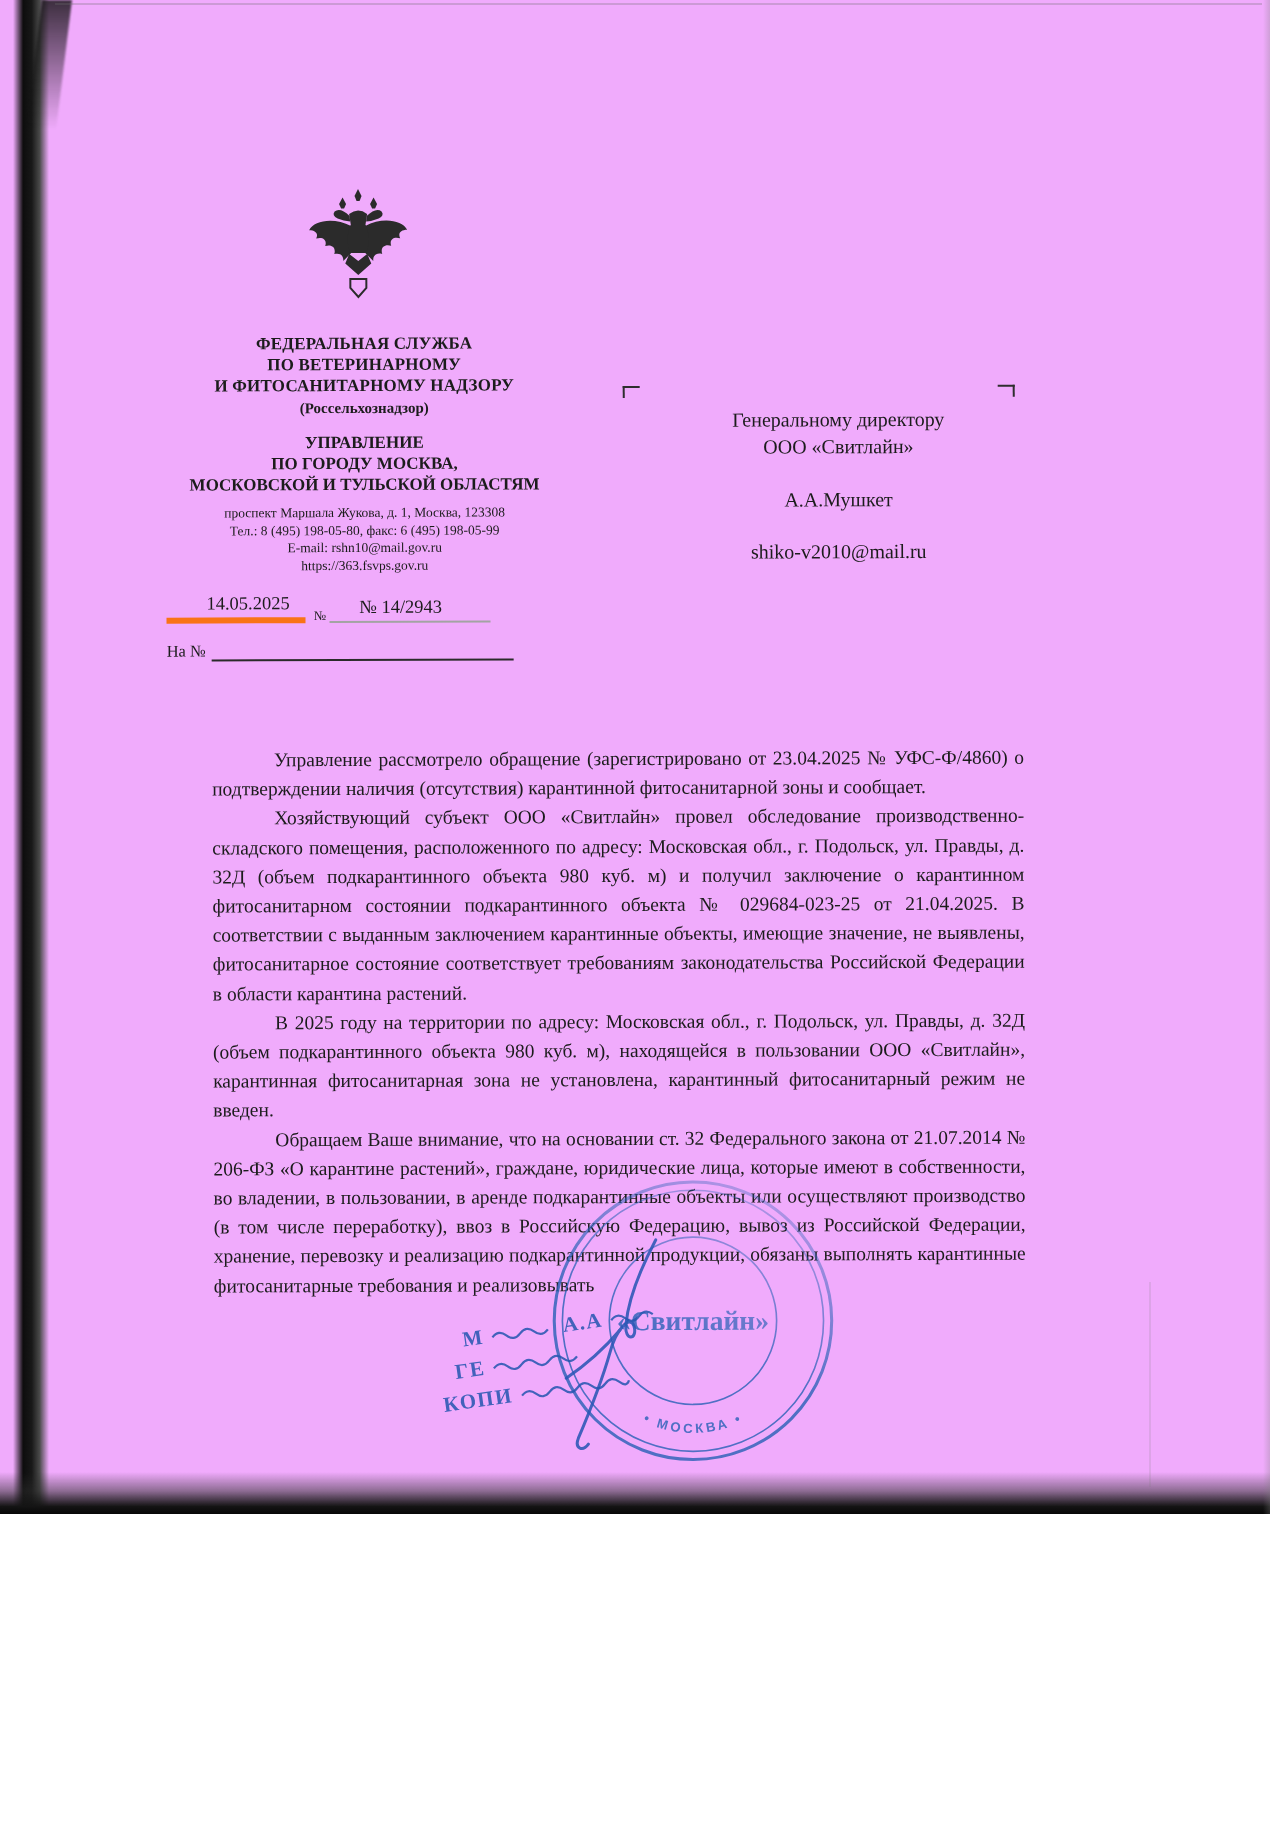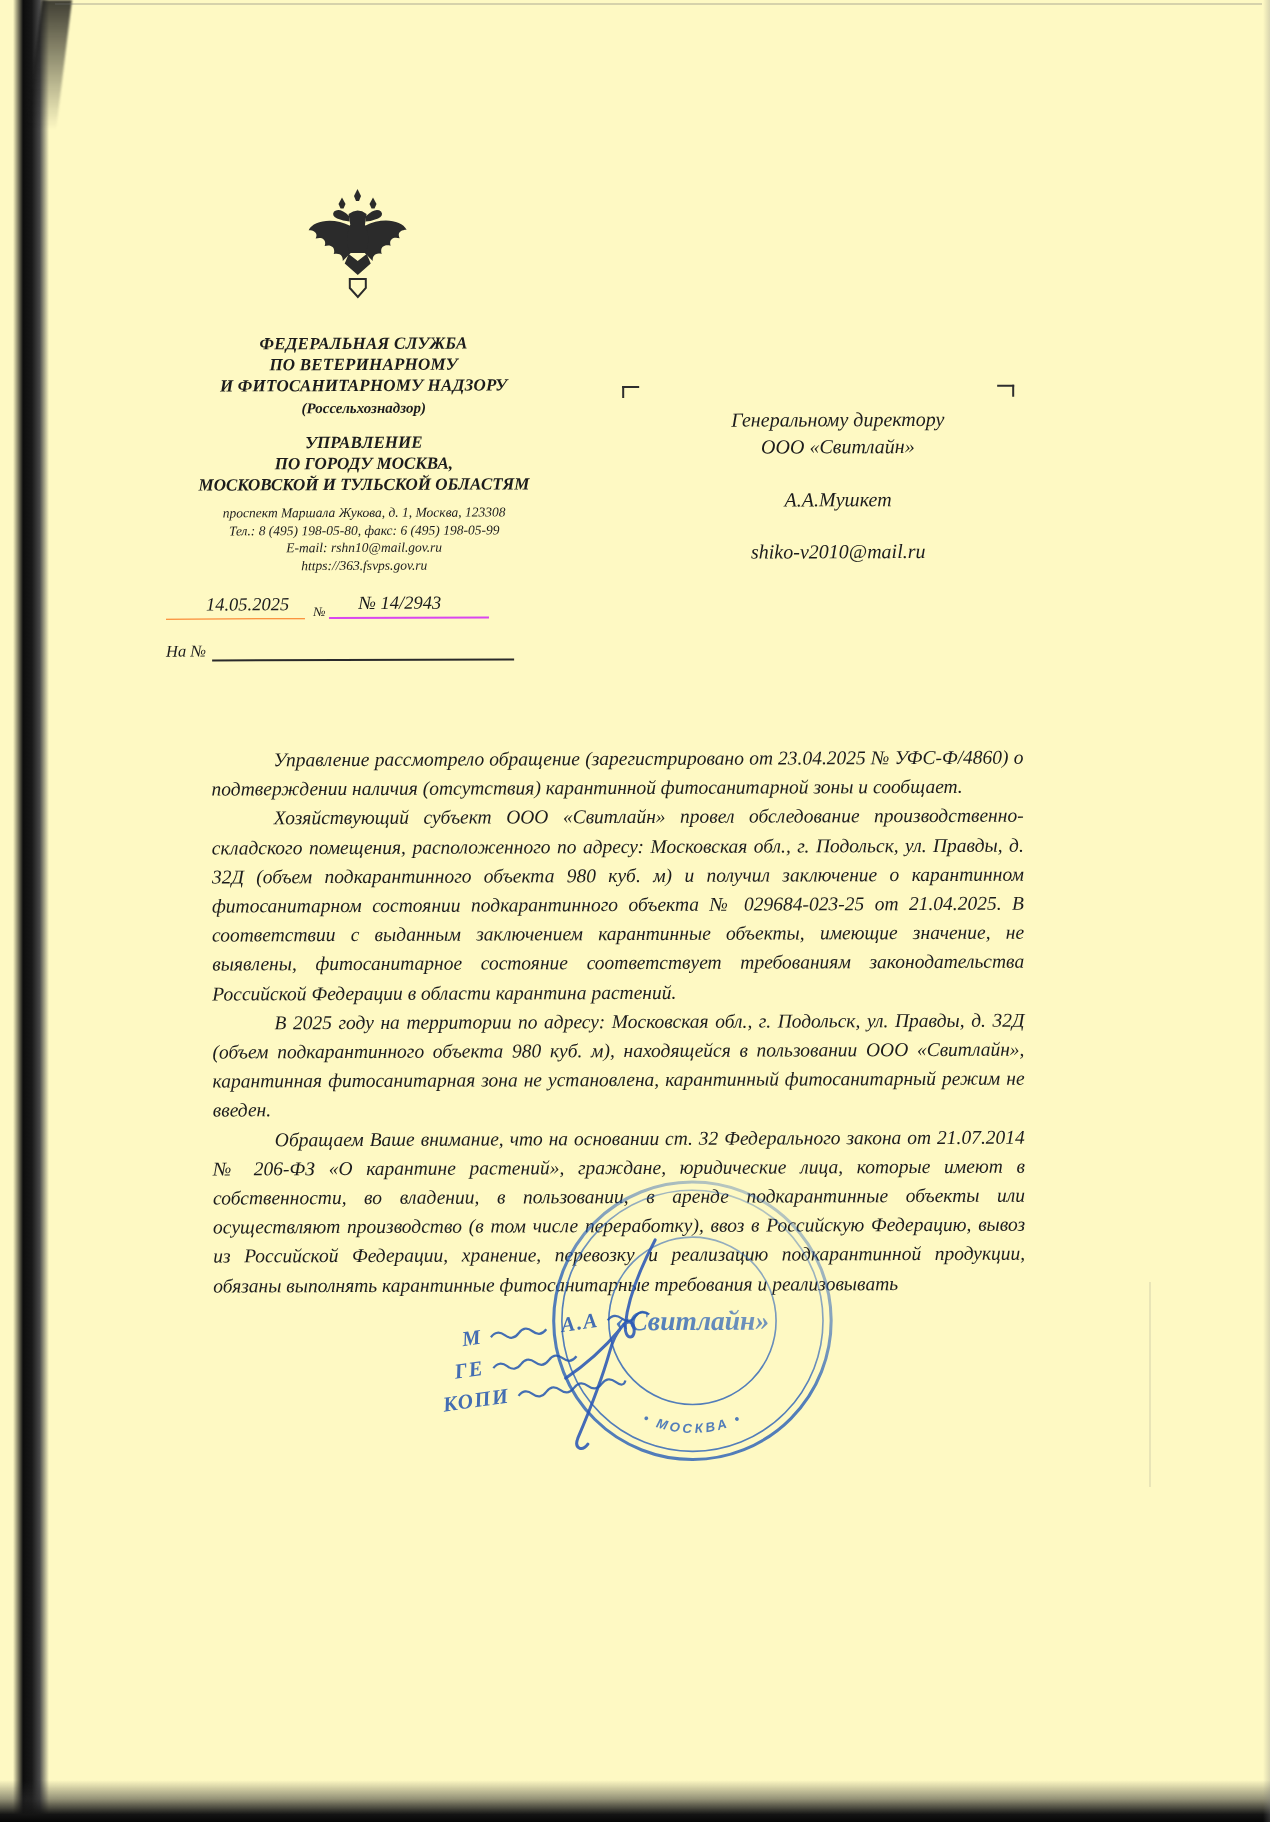--- a/index.html
+++ b/index.html
@@ -1,43 +1,42 @@
 <!DOCTYPE html>
 <html><head>
 <meta charset="utf-8">
 <style>
   * { box-sizing: border-box; }
   html, body { margin: 0; padding: 0; background: #ffffff; }
 
   #scan {
     position: relative;
     width: 1270px;
-    height: 1822px;
-    background: #fef9c3;
+    height: 1514px;
+    background: #f0abfc;
     overflow: hidden;
     font-family: "Liberation Serif", serif;
     color: #1c1c1c;
-    font-style: italic;
   }
   #content { position: absolute; inset: 0; transform: rotate(-0.2deg); }
 
   
   .emblem { position: absolute; left: 305px; top: 182px; width: 110px; height: 124px; }
 
   
   .letterhead { position: absolute; left: 163px; top: 332px; width: 405px; text-align: center; }
   .lh-org   { font-weight: bold; font-size: 17px; line-height: 21px; letter-spacing: 0.2px; }
   .lh-short { font-weight: bold; font-size: 15px; margin-top: 4px; }
   .lh-dept  { font-weight: bold; font-size: 17px; line-height: 21px; margin-top: 15px; }
   .lh-contact { font-size: 13.5px; line-height: 17.5px; margin-top: 9px; }
 
   .ref-row { position: absolute; left: 167px; top: 592px; display: flex; align-items: flex-end; font-size: 18.5px; }
-  .ref-date { border-bottom: 1px solid #f97316; padding: 0 16px 3px 40px; }
+  .ref-date { border-bottom: 6px solid #f97316; padding: 0 16px 3px 40px; }
   .ref-no   { font-size: 13px; padding: 0 3px 0 8px; transform: translateY(1px); }
-  .ref-num  { border-bottom: 2px solid #d946ef; padding: 0 48px 3px 30px; }
+  .ref-num  { border-bottom: 2px solid #a3a3a3; padding: 0 48px 3px 30px; }
   .reply-row { position: absolute; left: 167px; top: 640px; display: flex; align-items: flex-end; font-size: 16.5px; }
   .reply-line { width: 302px; border-bottom: 2px solid #2a2a2a; height: 18px; margin-left: 6px; }
 
   
   .addressee { position: absolute; left: 652px; top: 407px; width: 375px; text-align: center;
                font-size: 20px; line-height: 27px; }
   .addr-name  { margin-top: 26px; }
   .addr-email { margin-top: 25px; }
   .corner { position: absolute; width: 17px; height: 12px; border-top: 2px solid #2e2e2e; }
   .corner.l { left: 624px; top: 386px; border-left: 2px solid #2e2e2e; }

